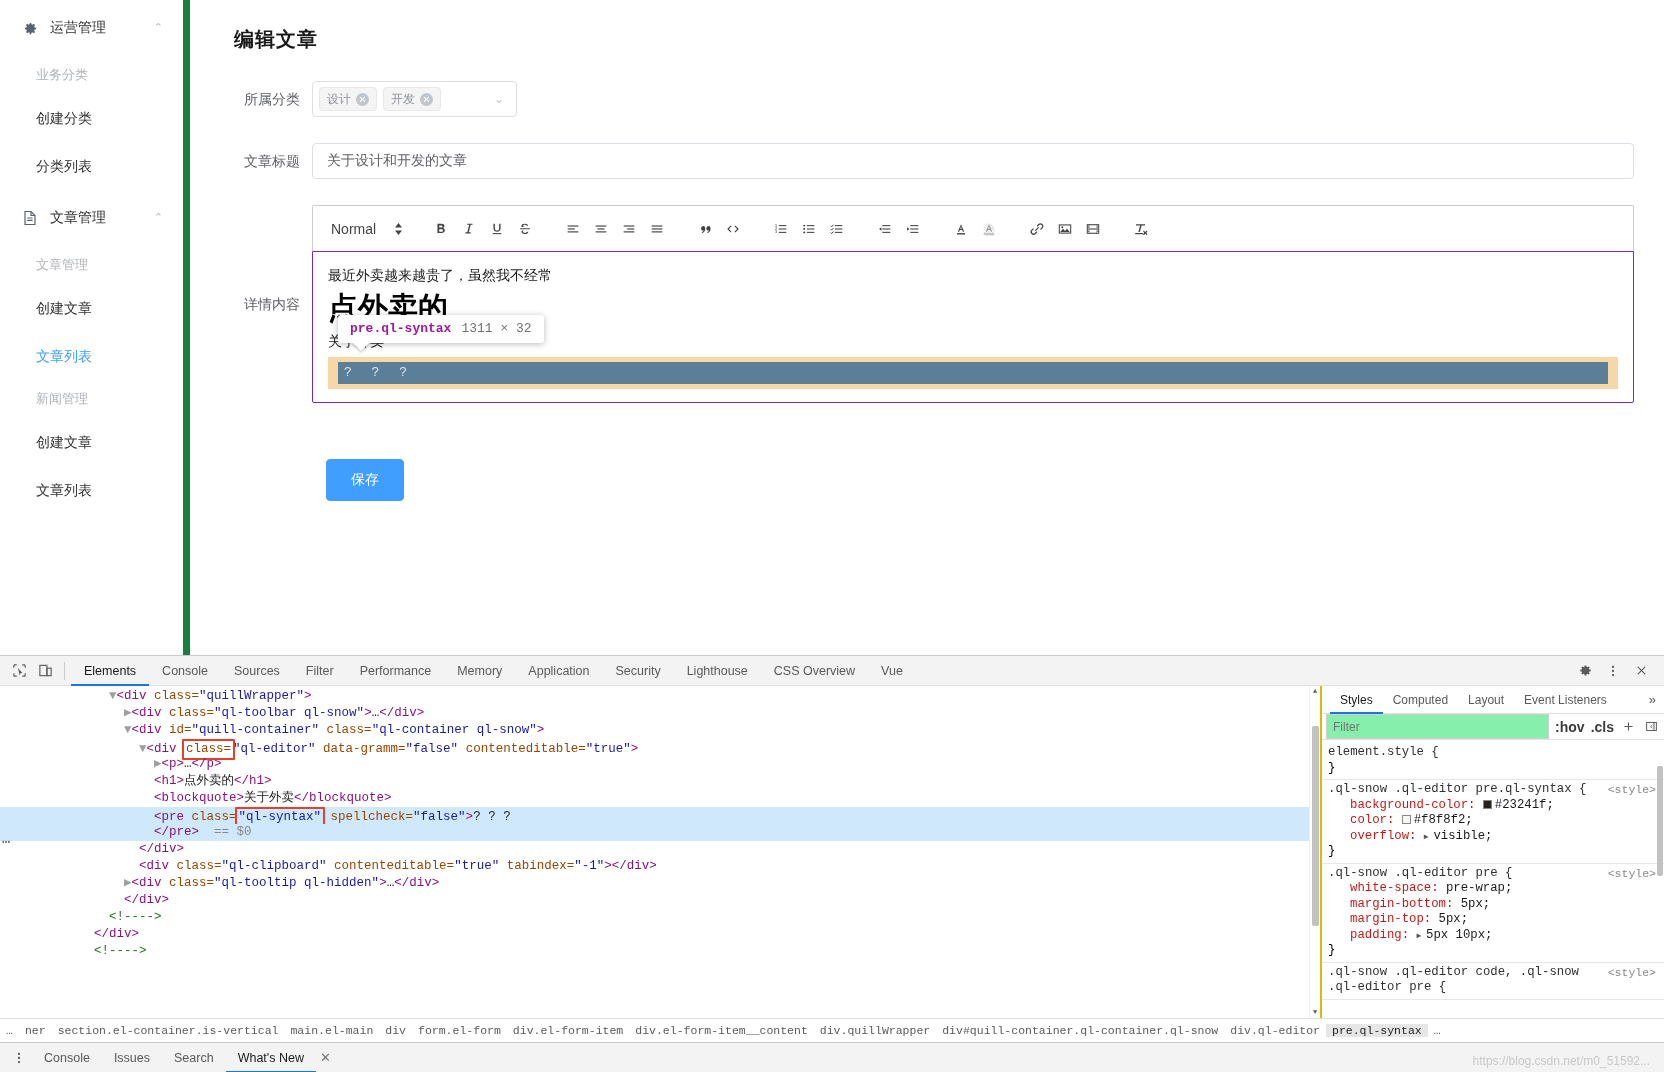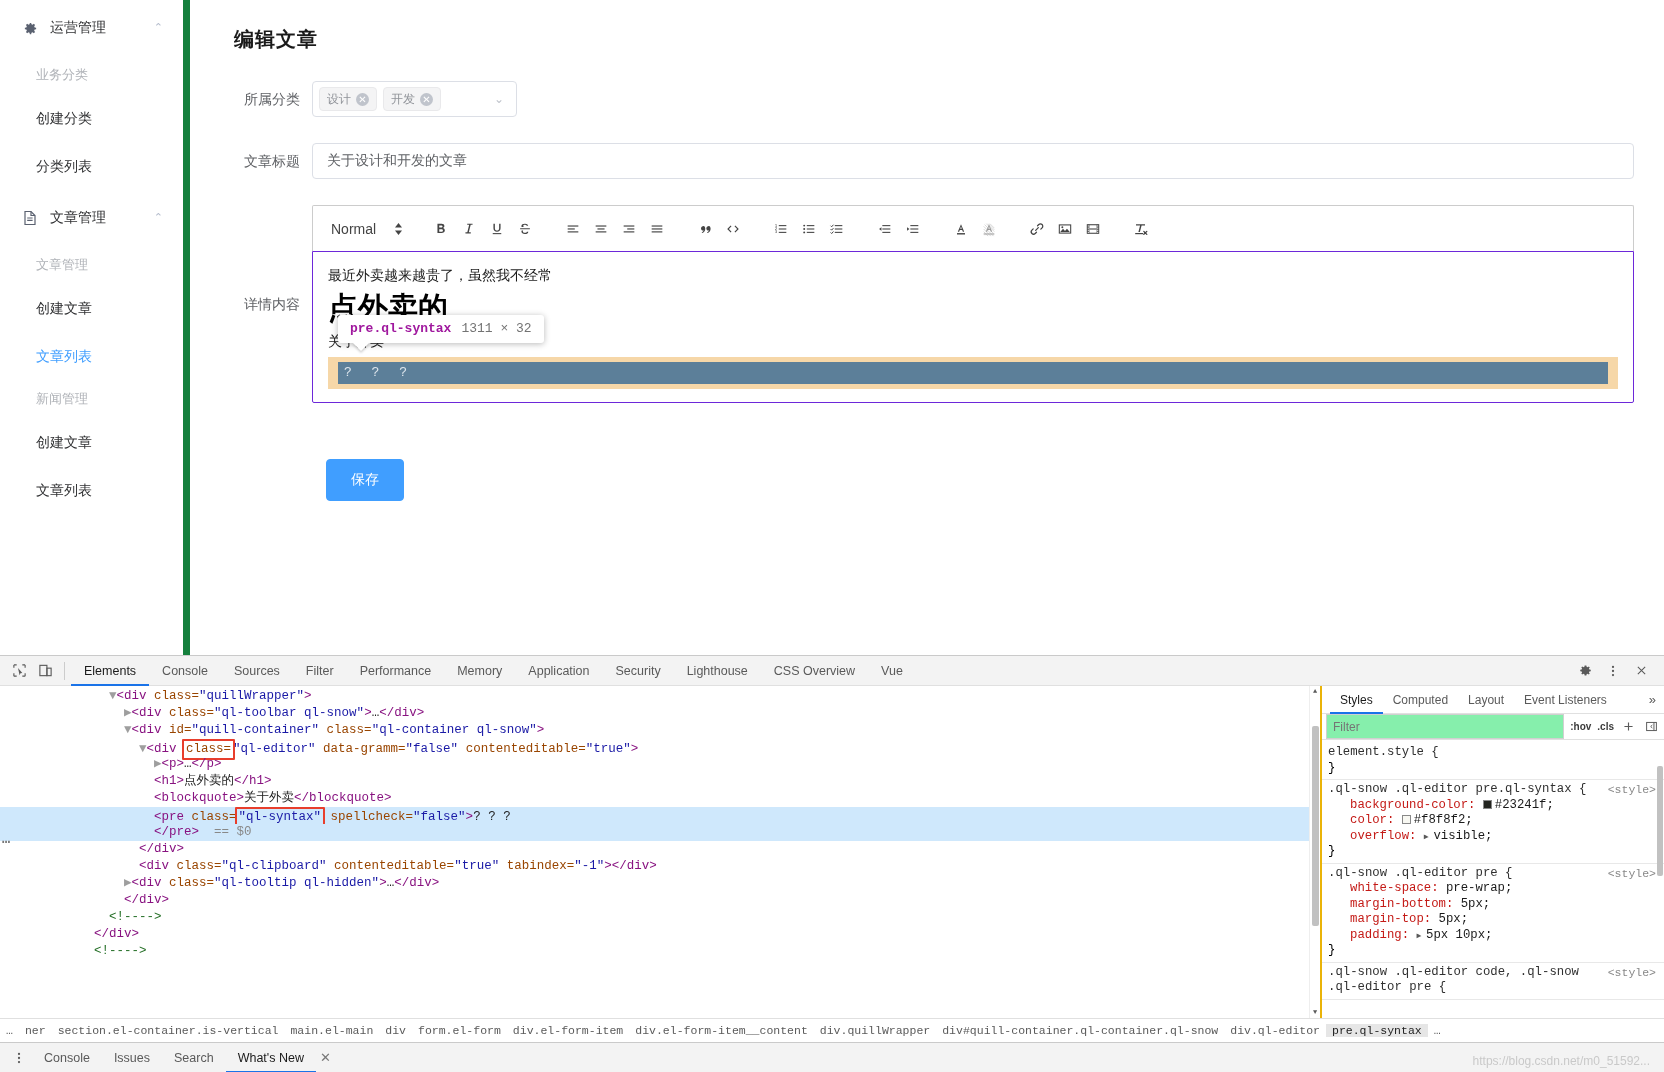--- a/index.html
+++ b/index.html
@@ -231,21 +231,21 @@
   .st-tabs { height:28px; display:flex; align-items:center; border-bottom:1px solid #e0e0e0; padding-left:8px; }
   .st-tab { padding:0 10px; height:28px; line-height:28px; font-size:12px; color:#5a5a5a; cursor:pointer; }
   .st-tab.active { color:#1a1a1a; box-shadow:inset 0 -2px 0 #1a73e8; }
   .st-more { margin-left:auto; padding:0 8px; color:#5a5a5a; cursor:pointer; }
   .st-filterbar { height:26px; display:flex; align-items:center; border-bottom:1px solid #e0e0e0; padding:0 4px; gap:6px; }
   .st-filter {
     flex:1; height:25px; border:1px solid #d0d0d0; background:#86efac;
     font-size:12px; padding:0 6px; color:#5a5a5a;
     font-family:"Liberation Sans", sans-serif; outline:none;
   }
-  .st-chip { font-size:10px; color:#3b3b3b; font-weight:bold; cursor:pointer; }
+  .st-chip { font-size:14px; color:#3b3b3b; font-weight:bold; cursor:pointer; }
   .st-icn { color:#5a5a5a; cursor:pointer; padding:0 2px; display:flex; align-items:center; }
 
   .st-rules {
     flex:1; overflow:hidden; position:relative;
     font-family:"Liberation Mono", monospace;
     font-size:12.3px; line-height:15.5px; padding-top:3px;
   }
   .st-rule { border-bottom:1px solid #e8e8e8; padding:2px 0 3px 6px; }
   .st-sel { color:#303030; }
   .st-src { float:right; color:#888; margin-right:8px; font-size:11.5px; }

